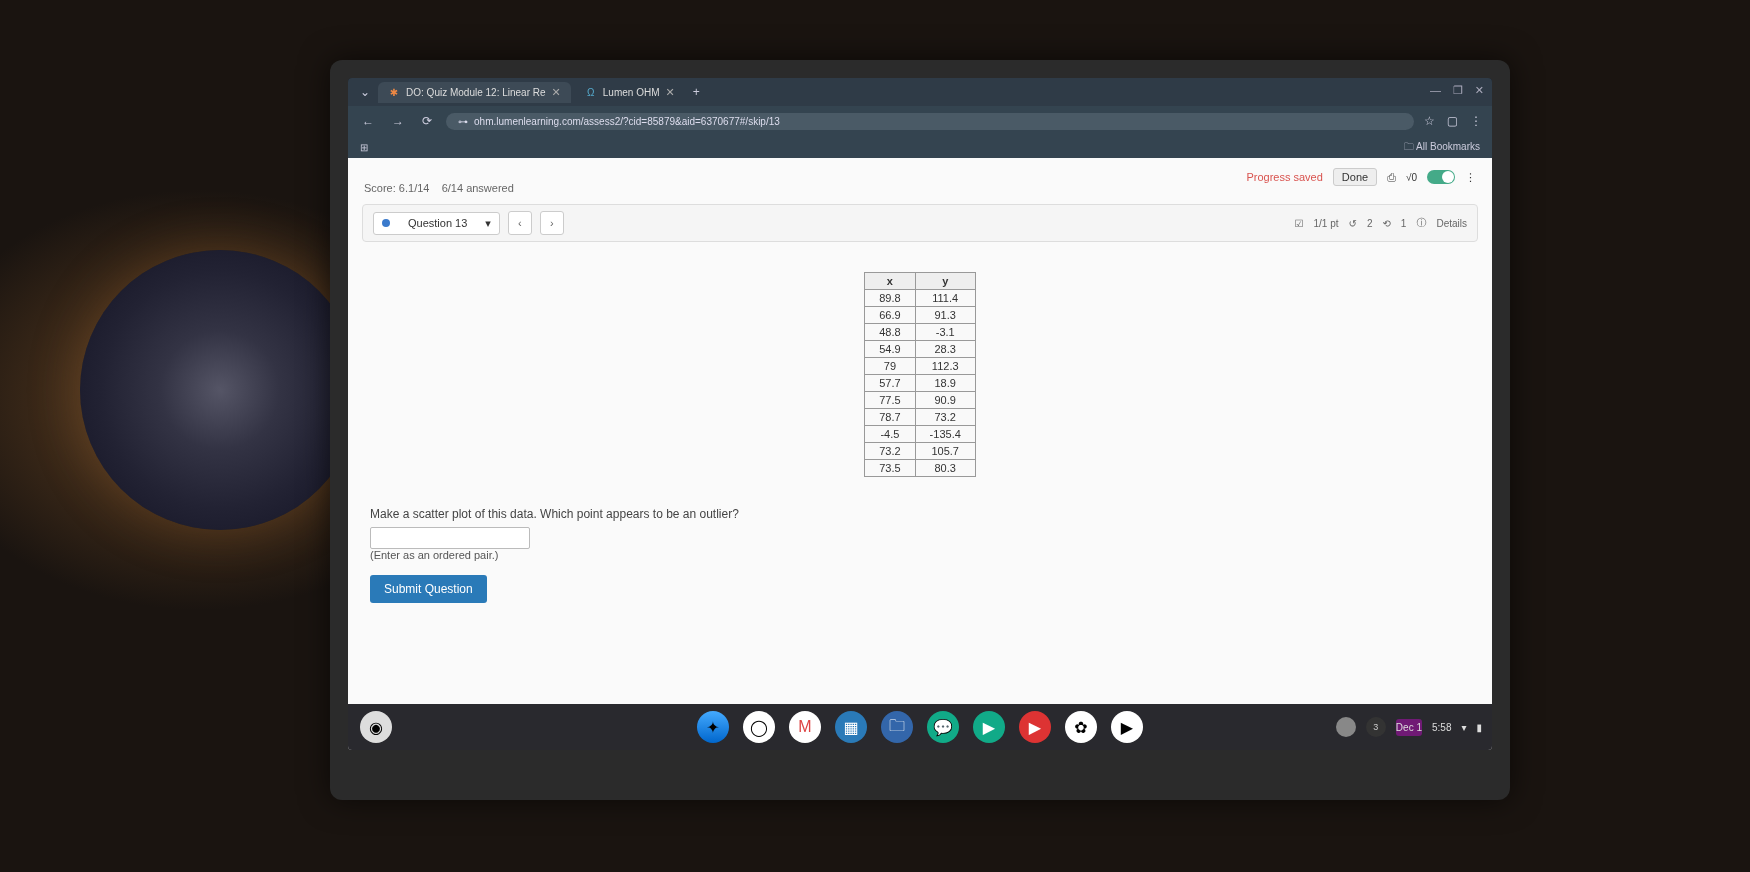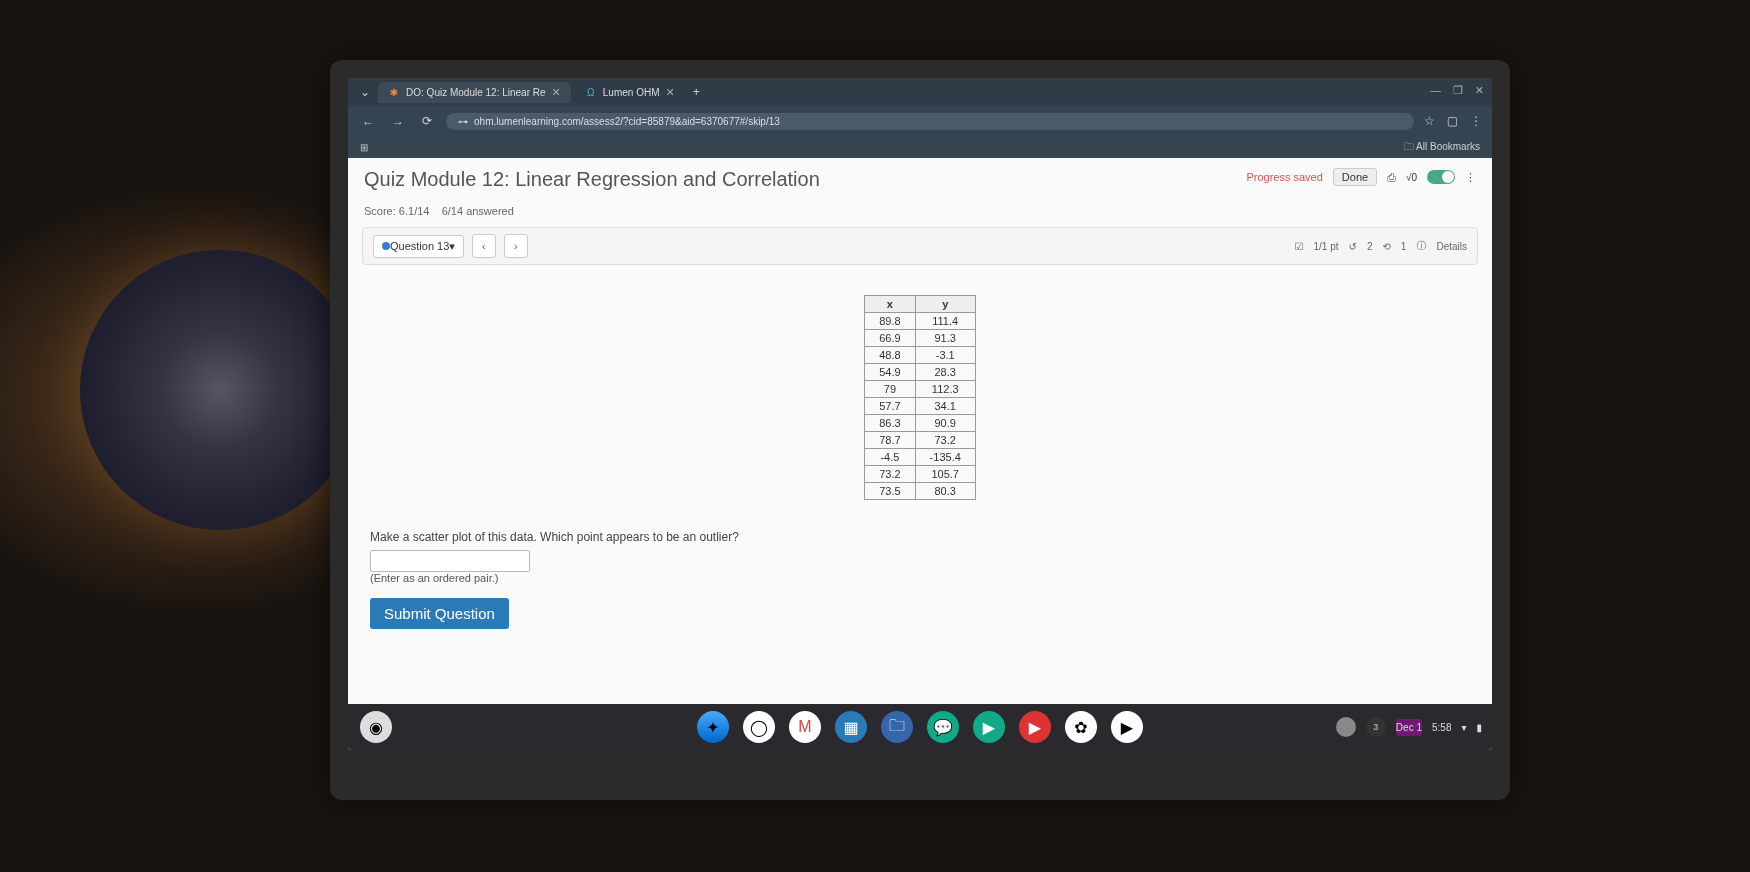--- a/index.html
+++ b/index.html
@@ -23,33 +23,33 @@
 .page-header{padding:10px 16px 4px;display:flex;justify-content:space-between;align-items:flex-start}
 .title{font-size:20px;font-weight:400;color:#555}
 .score-line{font-size:11px;color:#666;margin-top:14px}
 .hdr-right{display:flex;align-items:center;gap:10px;font-size:11px}
 .progress-saved{color:#d9534f}
 .done-btn{background:#eee;border:1px solid #ccc;padding:2px 8px;border-radius:3px;cursor:pointer;font-size:11px}
 .toggle{width:28px;height:14px;background:#4a8;border-radius:7px;position:relative}
 .toggle::after{content:"";position:absolute;right:1px;top:1px;width:12px;height:12px;background:#fff;border-radius:50%}
 .qbar{margin:6px 14px;display:flex;align-items:center;justify-content:space-between;border:1px solid #ddd;border-radius:4px;padding:6px 10px;background:#f5f5f5}
 .qbar-left{display:flex;align-items:center;gap:8px}
-.qsel{display:flex;align-items:center;gap:0;border:1px solid #ccc;background:#fff;padding:4px 8px;border-radius:3px;font-size:11px;cursor:pointer}
+.qsel{display:flex;align-items:center;gap:18px;border:1px solid #ccc;background:#fff;padding:4px 8px;border-radius:3px;font-size:11px;cursor:pointer}
 .dot{width:8px;height:8px;background:#3a7acc;border-radius:50%}
 .nav-sq{width:24px;height:24px;border:1px solid #ccc;background:#fff;border-radius:3px;display:flex;align-items:center;justify-content:center;font-size:11px;cursor:pointer;color:#666}
 .qbar-right{display:flex;gap:10px;align-items:center;font-size:10px;color:#666}
 .content{padding:14px 22px}
 .prompt{font-size:12px;color:#444;margin-bottom:10px}
 .data-table{margin:10px auto;border-collapse:collapse;font-size:11px}
 .data-table th,.data-table td{border:1px solid #999;padding:2px 14px;text-align:center;background:#f9f9f9}
 .data-table th{font-weight:700;background:#eee}
 .q2{font-size:12px;color:#444;margin-top:30px}
 .ans-input{margin-top:6px;width:160px;padding:4px;border:1px solid #bbb;border-radius:2px;font-size:11px}
 .hint{font-size:11px;color:#555;}
-.submit{margin-top:14px;background:#2a7ab8;color:#fff;border:none;padding:7px 14px;border-radius:3px;font-size:15px;cursor:pointer}
+.submit{margin-top:14px;background:#2a7ab8;color:#fff;border:none;padding:7px 14px;border-radius:3px;font-size:12px;cursor:pointer}
 .shelf{position:absolute;left:0;right:0;bottom:0;height:46px;background:rgba(30,30,35,.95);display:flex;align-items:center;justify-content:center;gap:14px}
 .shelf-icon{width:32px;height:32px;border-radius:50%;display:flex;align-items:center;justify-content:center;font-size:16px;cursor:pointer}
 .shelf-right{position:absolute;right:10px;display:flex;align-items:center;gap:10px;color:#ddd;font-size:10px}
 .shelf-left{position:absolute;left:12px}
 .date-box{background:#701a75;padding:3px 0;border-radius:3px}
 .circ-icon{width:32px;height:32px;border-radius:50%;background:#555;display:flex;align-items:center;justify-content:center}
 </style>
 </head>
 <body>
 
@@ -95,21 +95,20 @@
 </div>
 
 <div class="bm-bar">
   <span>⊞</span>
   <span>🗀 <span>All Bookmarks</span></span>
 </div>
 
 <div class="page">
   <div class="page-header">
     <div>
-      <div class="title">Quiz Module 12: Linear Regression and Correlation</div>
       <div class="score-line">
         <span>Score: 6.1/14</span>&nbsp;&nbsp;&nbsp;
         <span>6/14 answered</span>
       </div>
     </div>
     <div class="hdr-right">
       <span class="progress-saved">Progress saved</span>
       <span class="done-btn">Done</span>
       <span>⎙</span>
       <span style="font-size:10px">√0</span>
@@ -164,24 +163,24 @@
               <tr>
                 <td>54.9</td>
                 <td>28.3</td>
               </tr>
               <tr>
                 <td>79</td>
                 <td>112.3</td>
               </tr>
               <tr>
                 <td>57.7</td>
-                <td>34.1</td>
-              </tr>
-              <tr>
-                <td>86.3</td>
+                <td>18.9</td>
+              </tr>
+              <tr>
+                <td>77.5</td>
                 <td>90.9</td>
               </tr>
               <tr>
                 <td>78.7</td>
                 <td>73.2</td>
               </tr>
               <tr>
                 <td>-4.5</td>
                 <td>-135.4</td>
               </tr>

